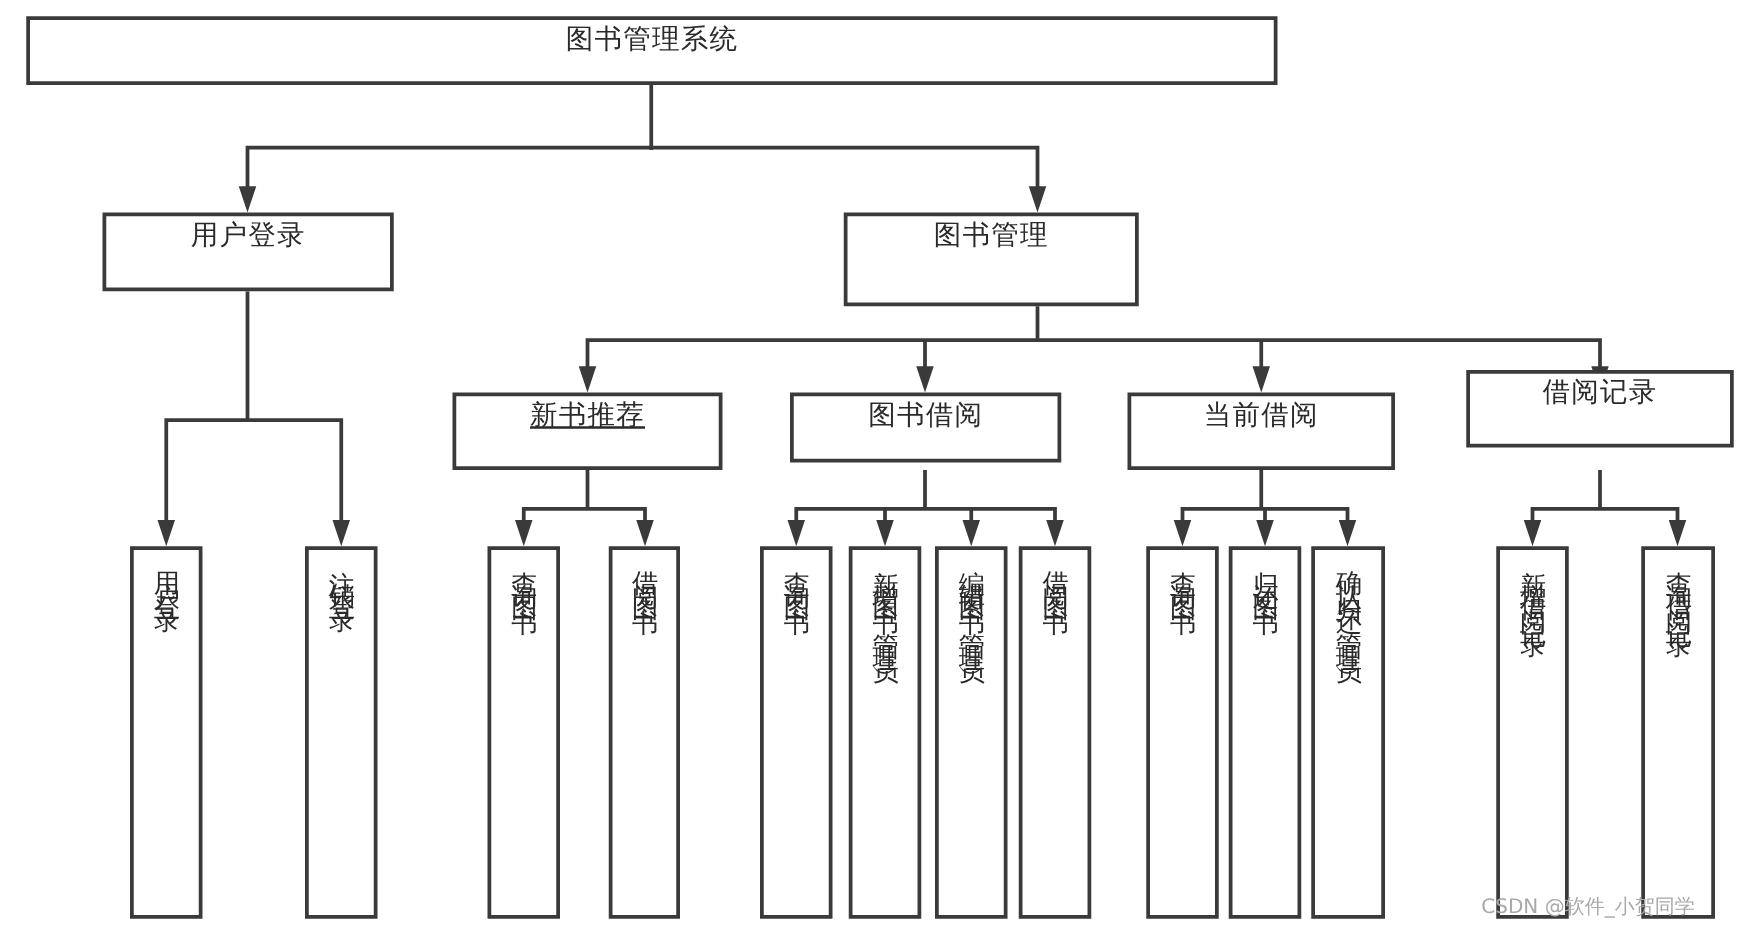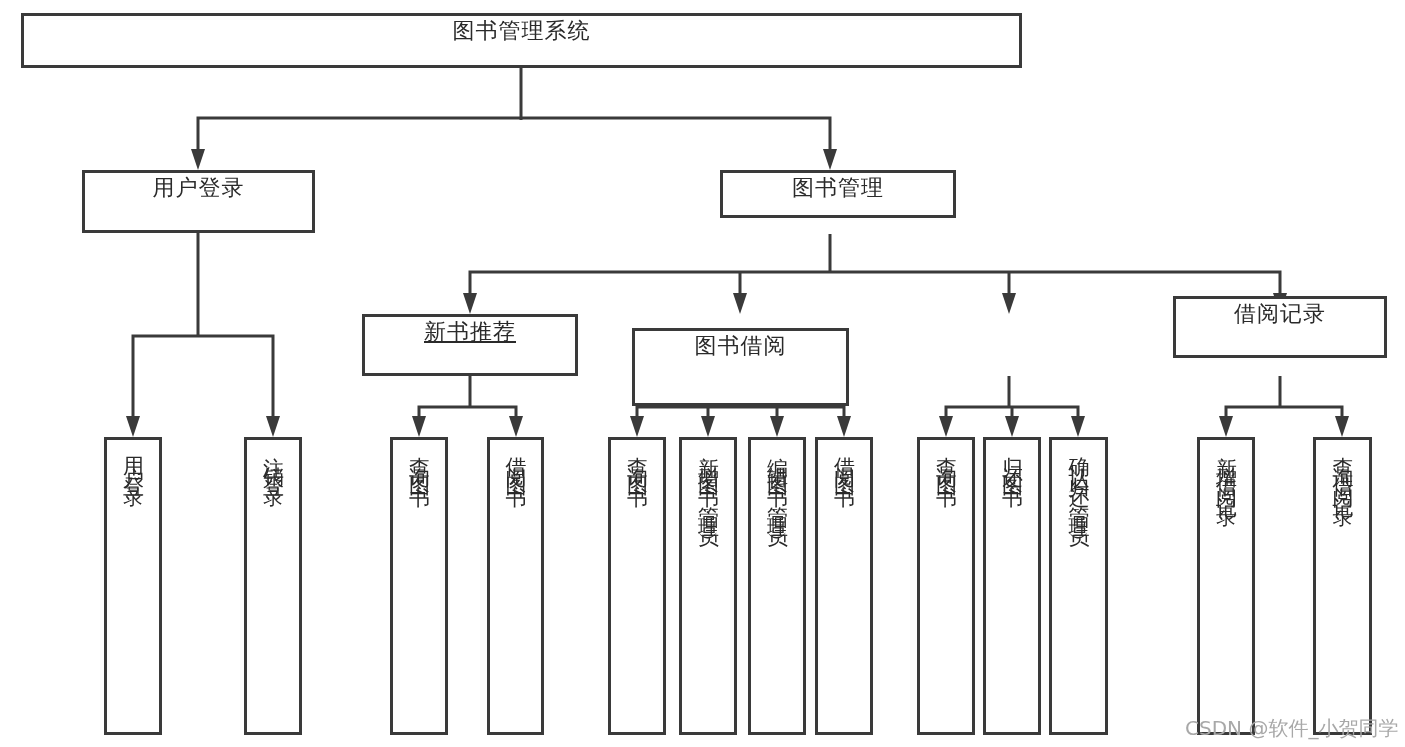--- a/index.html
+++ b/index.html
@@ -29,21 +29,21 @@
     writing-mode: vertical-rl;
     text-orientation: mixed;
     letter-spacing: 10px;
     line-height: 1;
   }
   .watermark {
     position: absolute;
     left: 1185px;
     top: 715px;
     z-index: 5;
-    font-size: 20px;
+    font-size: 16px;
     color: #a8a8a8;
     white-space: nowrap;
   }
 </style>
 </head>
 <body>
 
 <div class="canvas">
 
   <svg class="connectors" width="1405" height="747" viewBox="0 0 1405 747">
@@ -79,29 +79,32 @@
     </g>
   </svg>
 
   <div class="node h" style="left:21px; top:13px; width:1001px; height:55px;">
     <span class="label">图书管理系统</span>
   </div>
 
   <div class="node h" style="left:82px; top:170px; width:233px; height:63px;">
     <span class="label">用户登录</span>
   </div>
-  <div class="node h" style="left:720px; top:170px; width:236px; height:48px;">
+  <div class="node h" style="left:675px; top:170px; width:236px; height:75px;">
     <span class="label">图书管理</span>
   </div>
 
   <div class="node h" style="left:362px; top:314px; width:216px; height:62px;text-decoration:underline;">
     <span class="label">新书推荐</span>
   </div>
-  <div class="node h" style="left:632px; top:314px; width:217px; height:78px;margin-top:14px;">
+  <div class="node h" style="left:632px; top:314px; width:217px; height:56px;">
     <span class="label">图书借阅</span>
+  </div>
+  <div class="node h" style="left:902px; top:314px; width:214px; height:62px;">
+    <span class="label">当前借阅</span>
   </div>
   <div class="node h" style="left:1173px; top:296px; width:214px; height:62px;">
     <span class="label">借阅记录</span>
   </div>
 
   <div class="node v" style="left:104px; top:437px; width:58px; height:298px;">
     <span class="label">用户登录</span>
   </div>
   <div class="node v" style="left:244px; top:437px; width:58px; height:298px;">
     <span class="label">注销登录</span>

